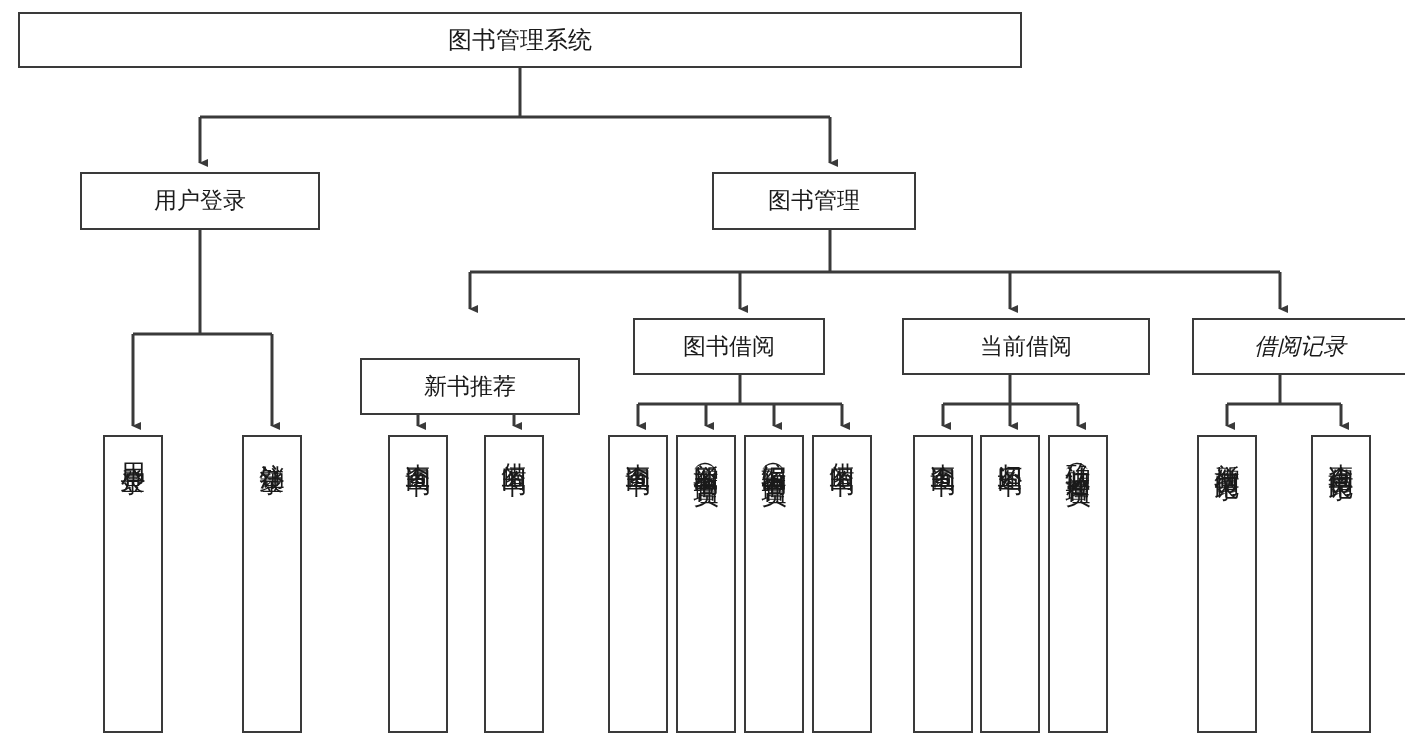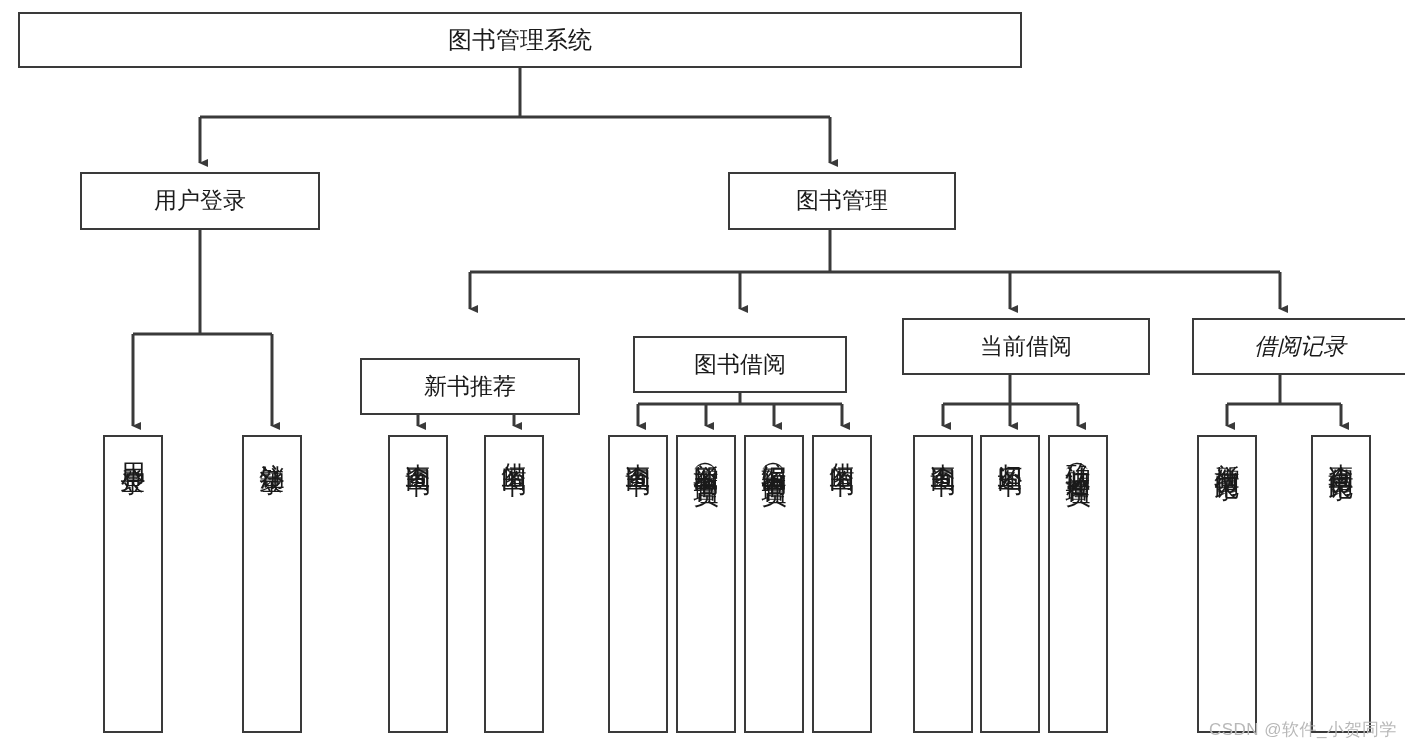--- a/index.html
+++ b/index.html
@@ -119,27 +119,27 @@
       </g>
   </svg>
 
   <div id="nodes-layer">
       <div class="node root horiz" style="left: 18px; top: 12px; width: 1004px; height: 56px;">
         <span class="node-label">图书管理系统</span>
       </div>
       <div class="node lvl2 horiz" style="left: 80px; top: 172px; width: 240px; height: 58px;">
         <span class="node-label">用户登录</span>
       </div>
-      <div class="node lvl2 horiz" style="left: 712px; top: 172px; width: 228px; height: 58px; margin-left: 16px;">
+      <div class="node lvl2 horiz" style="left: 712px; top: 172px; width: 204px; height: 58px;">
         <span class="node-label">图书管理</span>
       </div>
       <div class="node lvl3 horiz" style="left: 360px; top: 318px; width: 220px; height: 57px; margin-top: 40px;">
         <span class="node-label">新书推荐</span>
       </div>
-      <div class="node lvl3 horiz" style="left: 633px; top: 336px; width: 214px; height: 57px; font-family: Liberation Serif, serif;">
+      <div class="node lvl3 horiz" style="left: 633px; top: 318px; width: 192px; height: 57px; font-family: Liberation Serif, serif;">
         <span class="node-label">图书借阅</span>
       </div>
       <div class="node lvl3 horiz" style="left: 902px; top: 318px; width: 248px; height: 57px;">
         <span class="node-label">当前借阅</span>
       </div>
       <div class="node lvl3 horiz" style="left: 1192px; top: 318px; width: 216px; height: 57px; font-style: italic;">
         <span class="node-label">借阅记录</span>
       </div>
       <div class="node leaf vert" style="left: 103px; top: 435px; width: 60px; height: 298px;">
         <span class="node-label">用户登录</span>
@@ -175,14 +175,13 @@
         <span class="node-label">确认归还（管理员）</span>
       </div>
       <div class="node leaf vert" style="left: 1197px; top: 435px; width: 60px; height: 298px;">
         <span class="node-label">新增借阅记录</span>
       </div>
       <div class="node leaf vert" style="left: 1311px; top: 435px; width: 60px; height: 298px;">
         <span class="node-label">查询借阅记录</span>
       </div>
     </div>
 
-  <div class="watermark">CSDN @软件_小贺同学</div>
 </div>
 
 </body></html>

